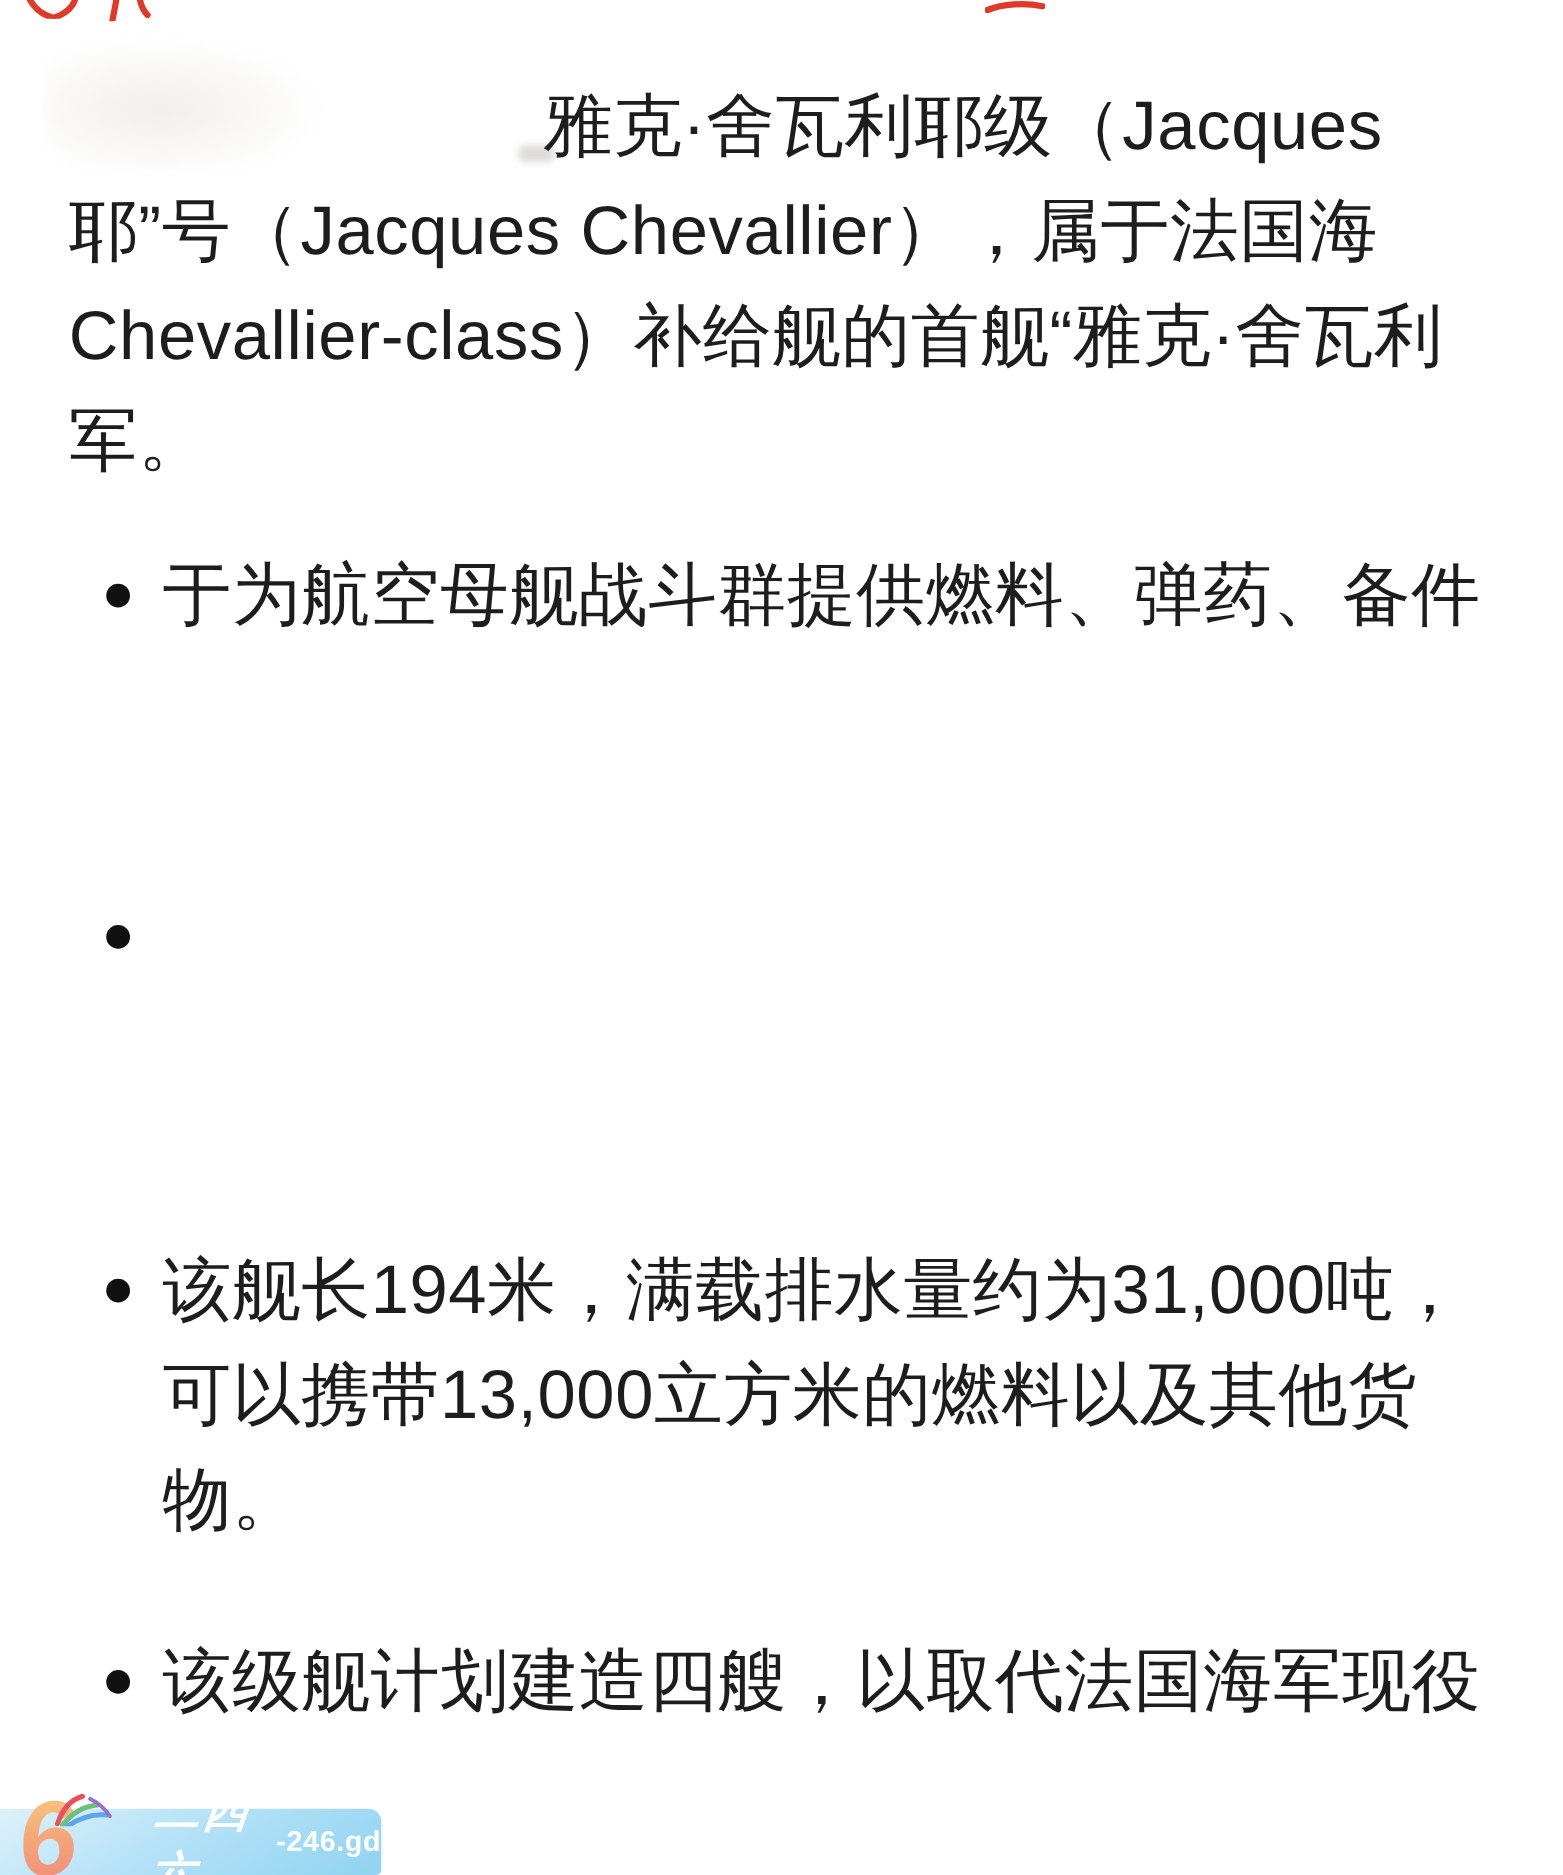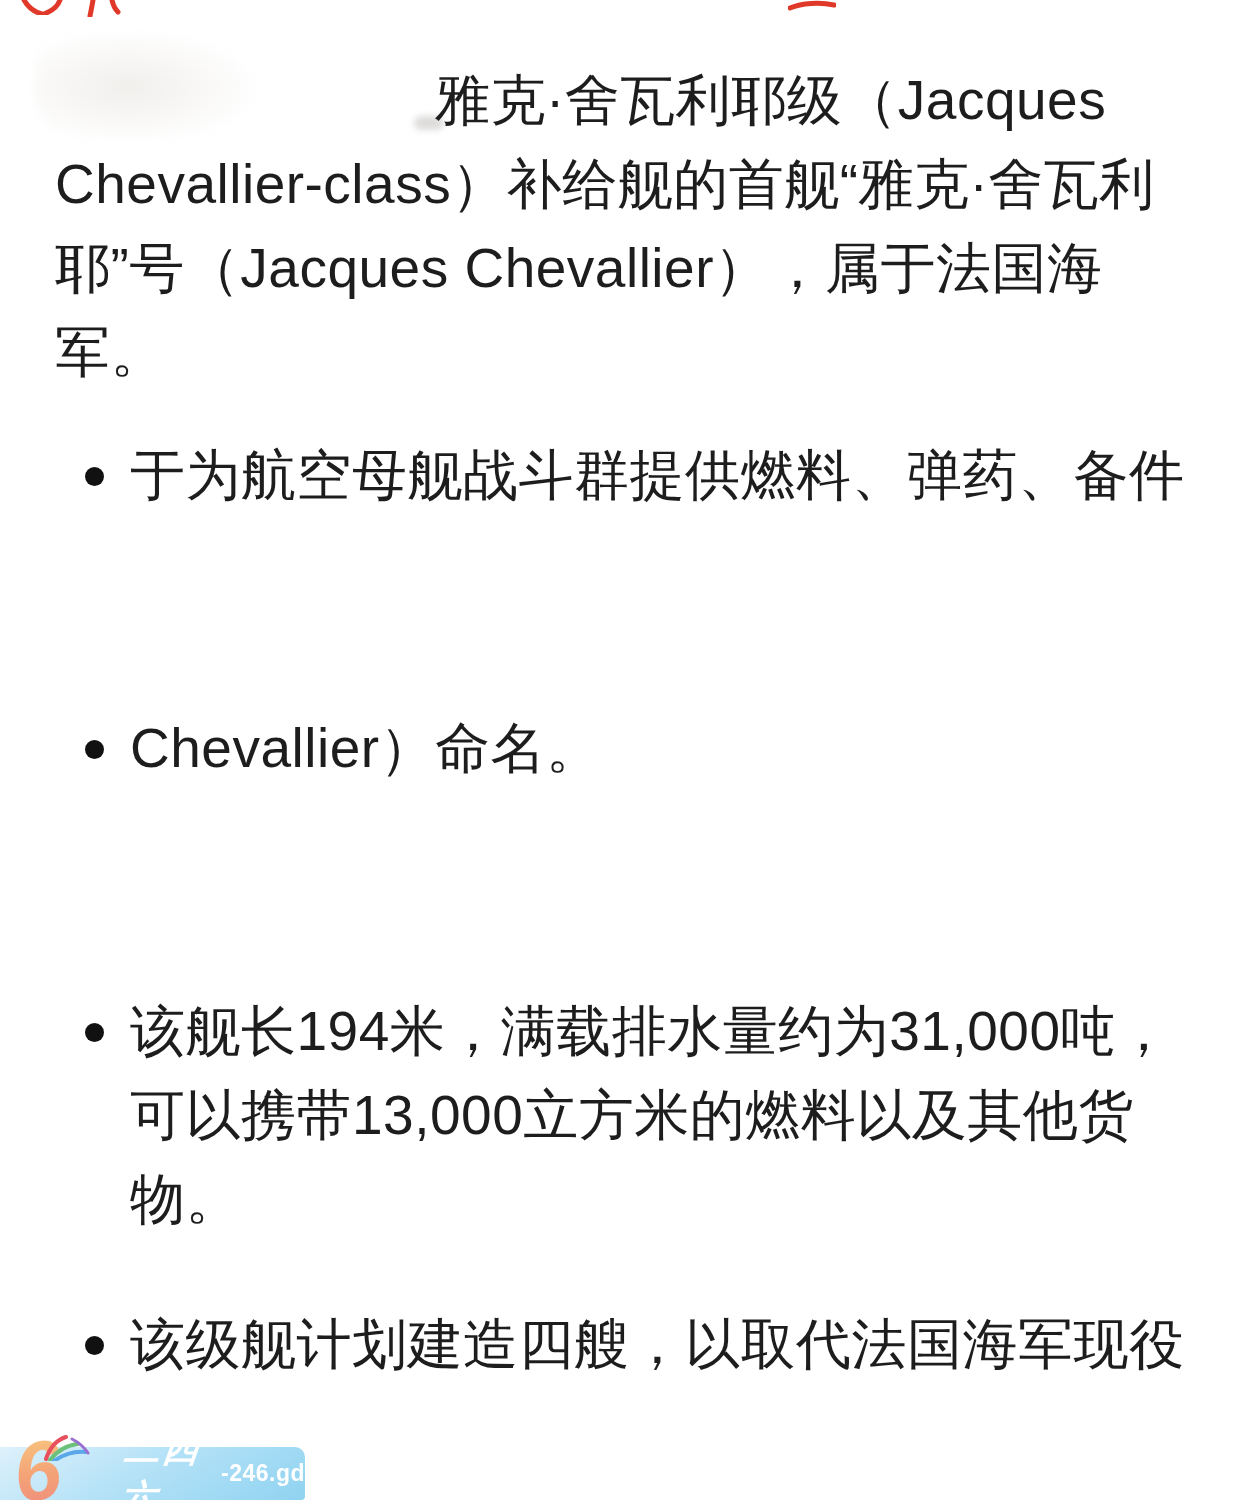--- a/index.html
+++ b/index.html
@@ -139,36 +139,35 @@
   </svg>
 </div>
 <div class="top-mark" style="left:788px;">
   <svg width="48" height="11" viewBox="0 0 48 11" fill="none">
     <path d="M2 8 C14 3 32 2 46 5" stroke="#e0392a" stroke-width="5" stroke-linecap="round"></path>
   </svg>
 </div>
 
 <div class="textblock" style="top:58px;">
   <div class="tline indent-first">雅克·舍瓦利耶级（Jacques</div>
+  <div class="tline">耶”号（Jacques Chevallier），属于法国海</div>
   <div class="tline">Chevallier-class）补给舰的首舰“雅克·舍瓦利</div>
-  <div class="tline">耶”号（Jacques Chevallier），属于法国海</div>
   <div class="tline">军。</div>
 </div>
 
 <div class="bullet-item" style="top:433px;">
   <span class="bullet-dot"></span>
   <div class="bullet-text">
     <div class="tline">于为航空母舰战斗群提供燃料、弹药、备件</div>
   </div>
 </div>
 
 <div class="bullet-item" style="top:706px;">
   <span class="bullet-dot"></span>
   <div class="bullet-text">
-    <div class="tline">Chevallier）命名。</div>
   </div>
 </div>
 
 <div class="bullet-item" style="top:989px;">
   <span class="bullet-dot"></span>
   <div class="bullet-text">
     <div class="tline">该舰长194米，满载排水量约为31,000吨，</div>
     <div class="tline">可以携带13,000立方米的燃料以及其他货</div>
     <div class="tline">物。</div>
   </div>

